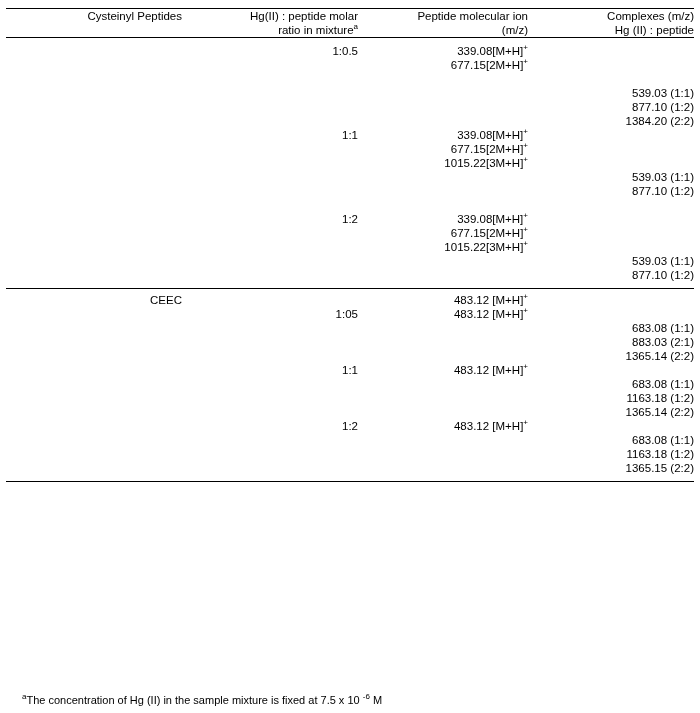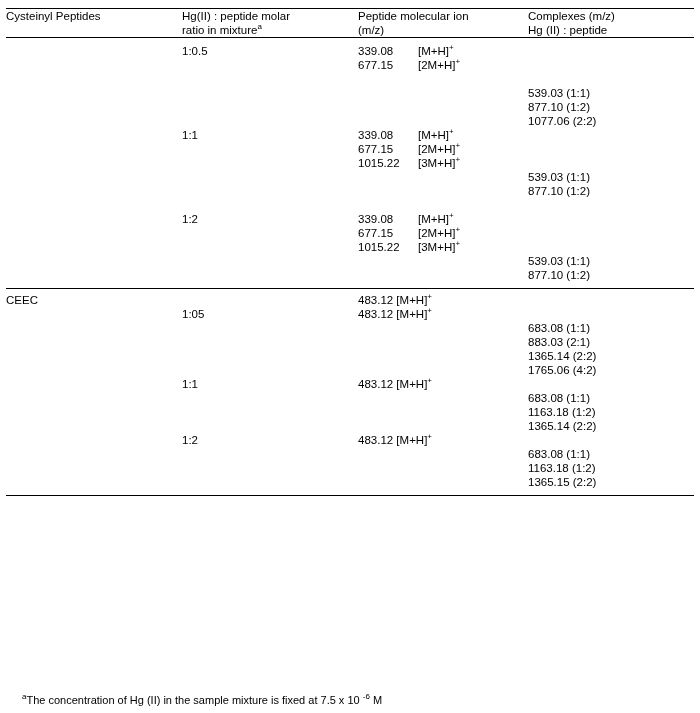--- a/index.html
+++ b/index.html
@@ -26,20 +26,21 @@
   .rule {
     border-bottom: 1px solid #000;
     width: 688px;
     margin-left: 0;
   }
   .rule-top { margin-top: 8px; }
   table.main {
     border-collapse: collapse;
     width: 688px;
     table-layout: fixed;
+    text-align: right;
   }
   table.main td {
     vertical-align: top;
     padding: 0;
     line-height: 14px;
   }
   .col-a { width: 176px; }
   .col-b { width: 176px; }
   .col-c { width: 170px; }
   .col-d { width: 166px; }
@@ -140,21 +141,21 @@
         <tr class="rowline">
           <td></td>
           <td></td>
           <td></td>
           <td>877.10 (1:2)</td>
         </tr>
         <tr class="rowline">
           <td></td>
           <td></td>
           <td></td>
-          <td>1077.06 (2:2)</td>
+          <td>1384.20 (2:2)</td>
         </tr>
         <tr class="rowline">
           <td></td>
           <td>1:1</td>
           <td><span class="mz">339.08</span><span class="mzlabel">[M+H]<sup>+</sup></span></td>
           <td></td>
         </tr>
         <tr class="rowline">
           <td></td>
           <td></td>
@@ -255,26 +256,20 @@
           <td>883.03 (2:1)</td>
         </tr>
         <tr class="rowline">
           <td></td>
           <td></td>
           <td></td>
           <td>1365.14 (2:2)</td>
         </tr>
         <tr class="rowline">
           <td></td>
-          <td></td>
-          <td></td>
-          <td>1765.06 (4:2)</td>
-        </tr>
-        <tr class="rowline">
-          <td></td>
           <td>1:1</td>
           <td>483.12 [M+H]<sup>+</sup></td>
           <td></td>
         </tr>
         <tr class="rowline">
           <td></td>
           <td></td>
           <td></td>
           <td>683.08 (1:1)</td>
         </tr>

